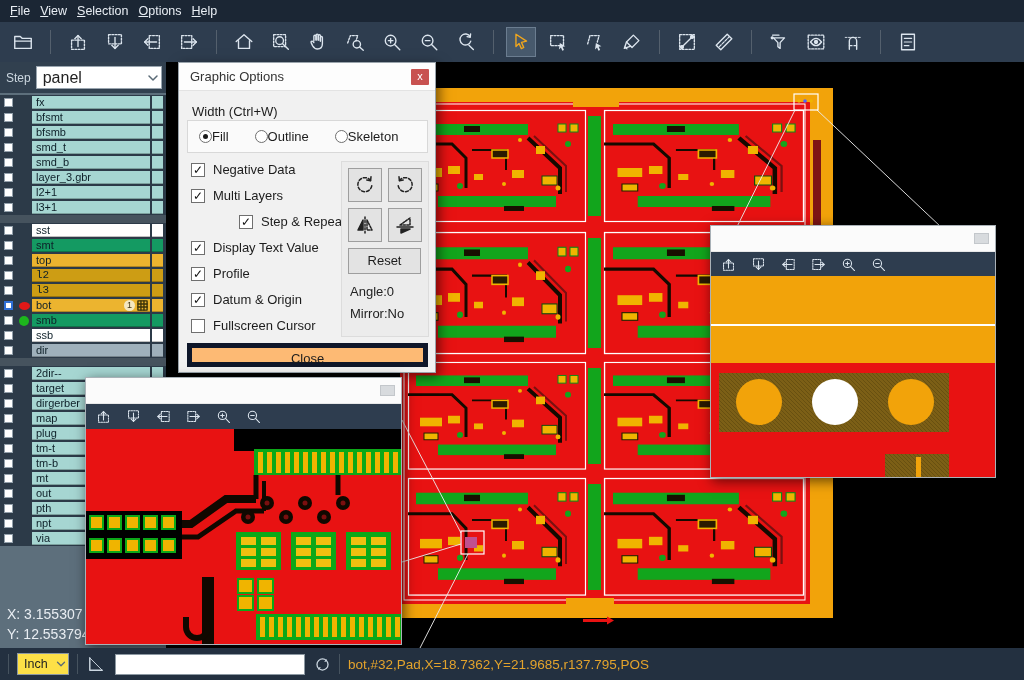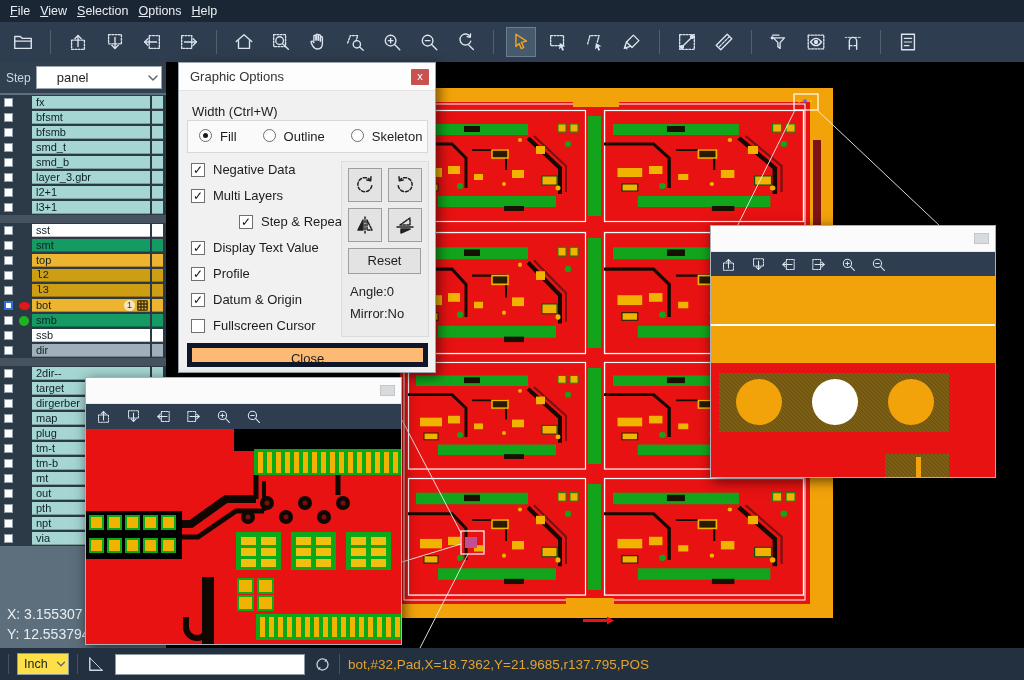--- a/index.html
+++ b/index.html
@@ -18,21 +18,21 @@
   .tool { width:30px; height:30px; display:flex; align-items:center; justify-content:center; color:#dce5ee; flex:0 0 auto; }
   .tool svg { width:22px; height:22px; }
   .tool.active { background:#47596c; border:1px solid #6b7d90; color:#f2a71c; }
   .tdiv { width:1px; height:24px; background:#54606d; margin:0 5px; flex:0 0 auto; }
 
   
   #sidebar { position:absolute; left:0; top:62px; width:166px; height:586px; background:#5d6f7c; }
   #step-row { height:31px; background:#31404f; display:flex; align-items:center; padding:0 4px 0 6px; gap:5px; }
   #step-label { color:#ccd7e0; font-size:12px; }
   #step-combo { flex:1; height:23px; background:#fff; border:1px solid #9aa6b0; display:flex; align-items:center;
-                font-size:13px; color:#222; padding-left:20px; }
+                font-size:16px; color:#222; padding-left:6px; }
   #step-combo .chev { margin-left:auto; color:#5a6a76; width:16px; height:16px; }
   #layer-list { position:absolute; left:0; top:33px; right:0; }
   .layer-row { display:flex; align-items:center; height:15px; background:#2c3a48; }
   .group-gap { height:8px; background:#46535e; }
   .cbcell { width:16px; display:flex; justify-content:center; flex:0 0 auto; }
   .cb { width:9px; height:9px; background:#fff; border:1px solid #93a0ab; }
   .cb.sel { border:2px solid #2f6fd6; }
   .dotzone { width:16px; display:flex; justify-content:center; align-items:center; flex:0 0 auto; }
   .dot.red { width:11px; height:8px; border-radius:50%; background:#e01818; }
   .dot.green { width:10px; height:10px; border-radius:50%; background:#1db51d; }
@@ -57,21 +57,21 @@
   
   #dialog { position:absolute; left:178px; top:62px; width:258px; height:311px; background:#f1f1f1;
             border:1px solid #9aa4ac; box-shadow:3px 4px 12px rgba(0,0,0,.55); font-size:13px; color:#1c1c1c; }
   #dialog-titlebar { height:28px; background:#fdfdfd; border-bottom:1px solid #e3e3e3; display:flex; align-items:center; padding:0 6px 0 11px; }
   #dialog-title { font-size:13px; color:#333; }
   #dialog-close { margin-left:auto; width:18px; height:16px; background:#c85250; color:#fff; font-size:11px; line-height:15px;
                   text-align:center; border-radius:1px; }
   .dlg-label { position:absolute; left:13px; }
   #radio-box { position:absolute; left:8px; top:57px; width:241px; height:33px; background:#fafafa; border:1px solid #d8d8d8;
                display:flex; align-items:center; gap:26px; padding-left:11px; }
-  .radio { display:flex; align-items:flex-start; gap:8px; }
+  .radio { display:flex; align-items:center; gap:0; }
   .rdot { width:13px; height:13px; border:1px solid #6f6f6f; border-radius:50%; background:#fff; position:relative; flex:0 0 auto; }
   .radio.sel .rdot::after { content:""; position:absolute; left:3px; top:3px; width:5px; height:5px; border-radius:50%; background:#1a1a1a; }
   .chk-row { position:absolute; left:12px; display:flex; align-items:center; gap:8px; }
   .box { width:14px; height:14px; background:#fff; border:1px solid #6f6f6f; font-size:12px; line-height:13px; text-align:center; color:#111; flex:0 0 auto; }
   .chk-row.checked .box::after { content:"✓"; }
   #dlg-right { position:absolute; left:162px; top:98px; width:88px; height:176px; background:#ececec; border:1px solid #dcdcdc; }
   .dbtn { position:absolute; width:34px; height:34px; background:#e3e3e3; border:1px solid #9e9e9e; display:flex; align-items:center; justify-content:center; color:#222; }
   .dbtn svg { width:22px; height:22px; }
   #reset-btn { position:absolute; left:6px; top:86px; width:73px; height:26px; background:#e3e3e3; border:1px solid #9e9e9e;
                font-size:13px; text-align:center; line-height:24px; }

